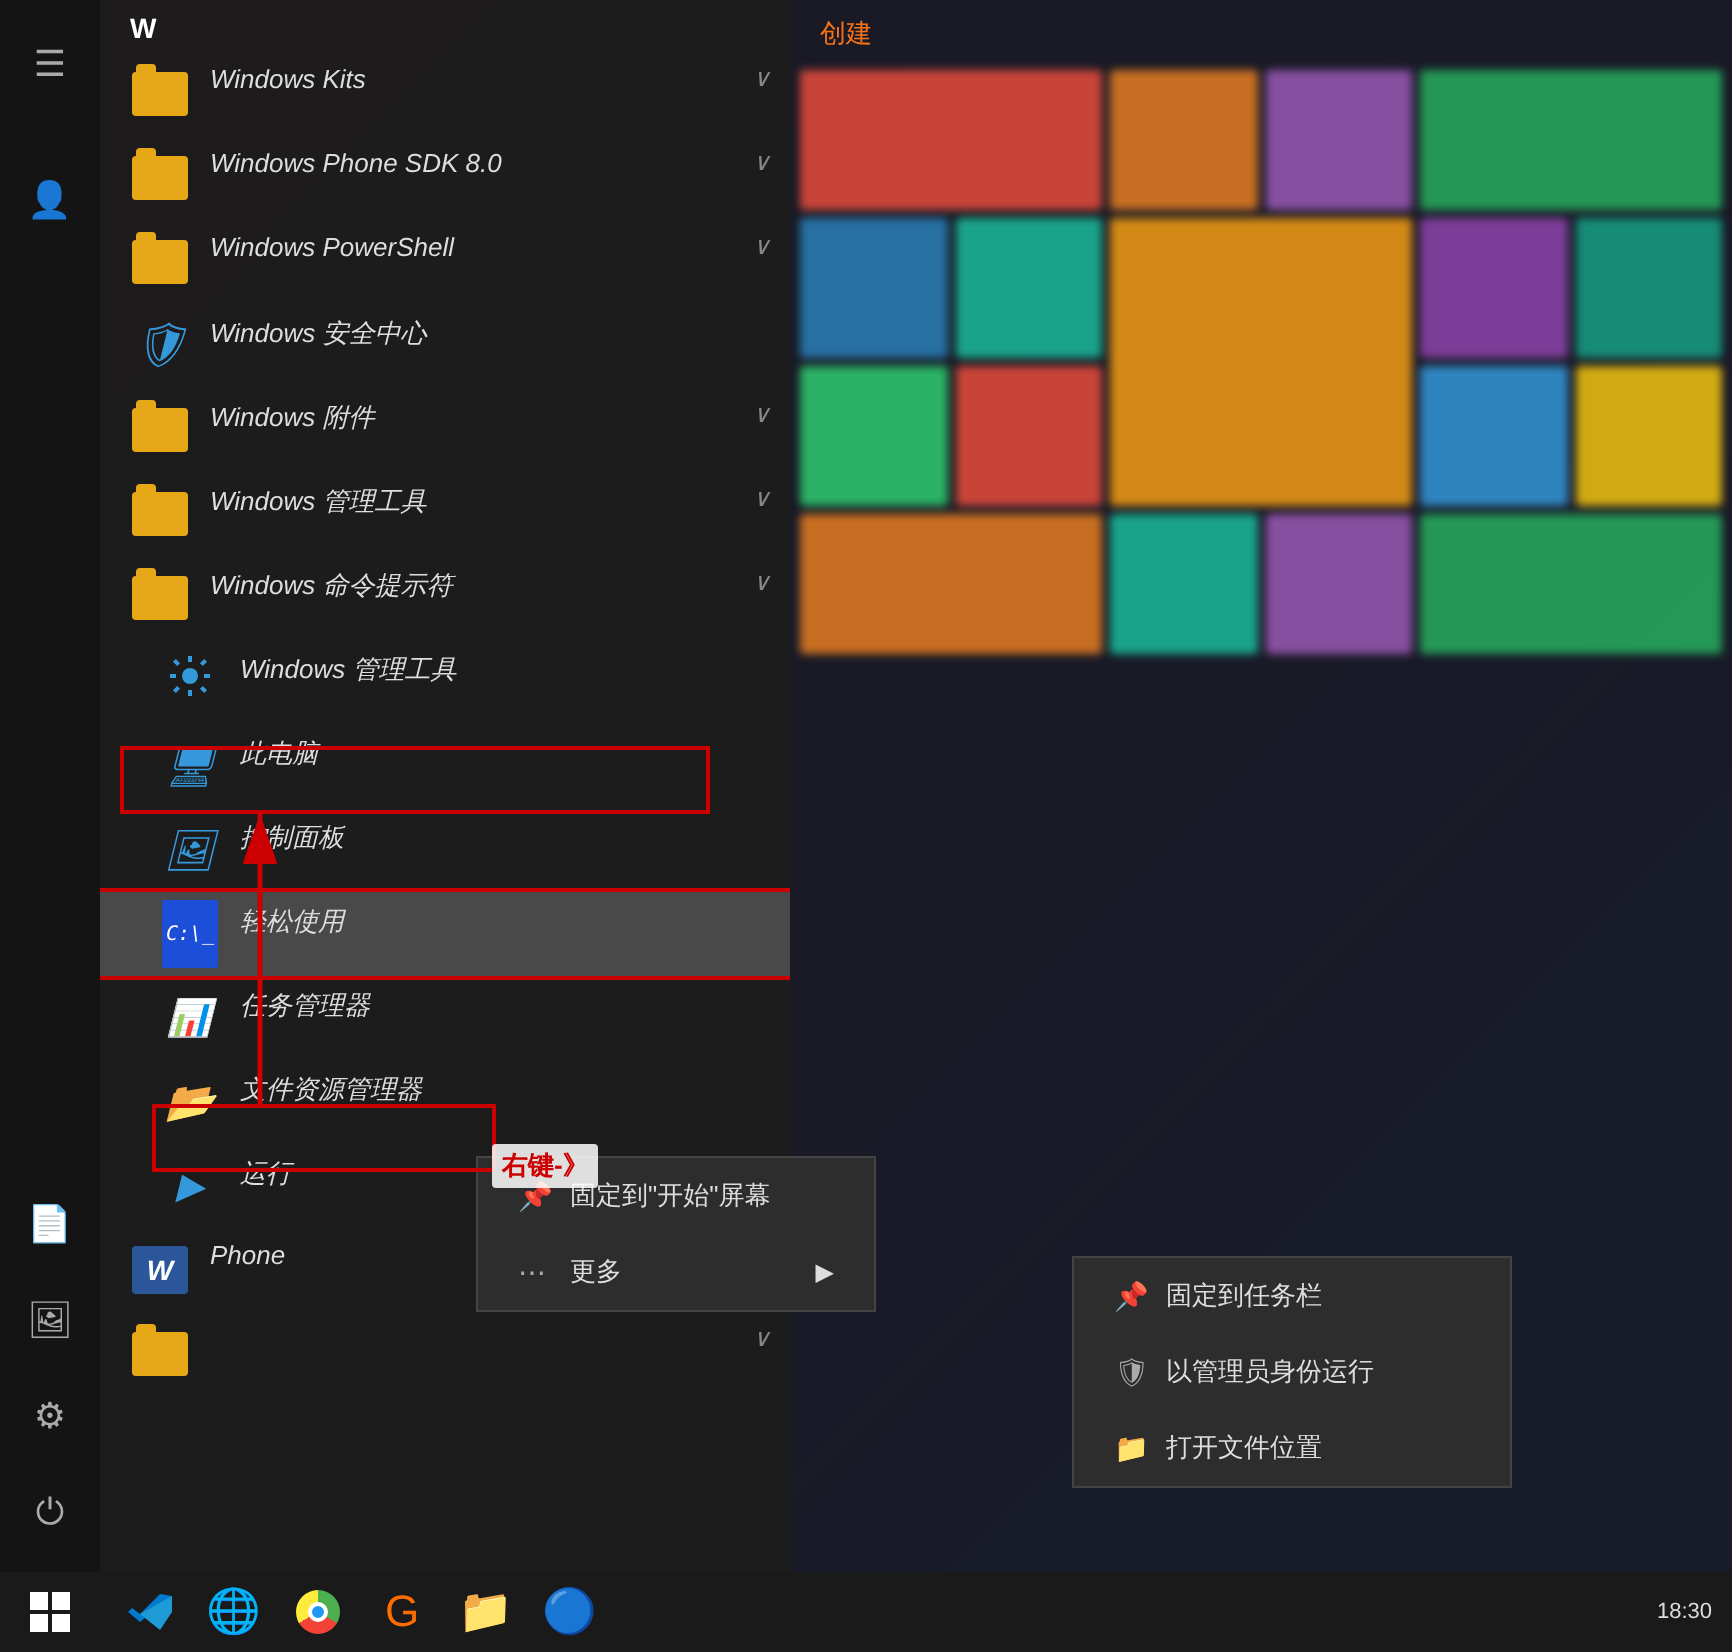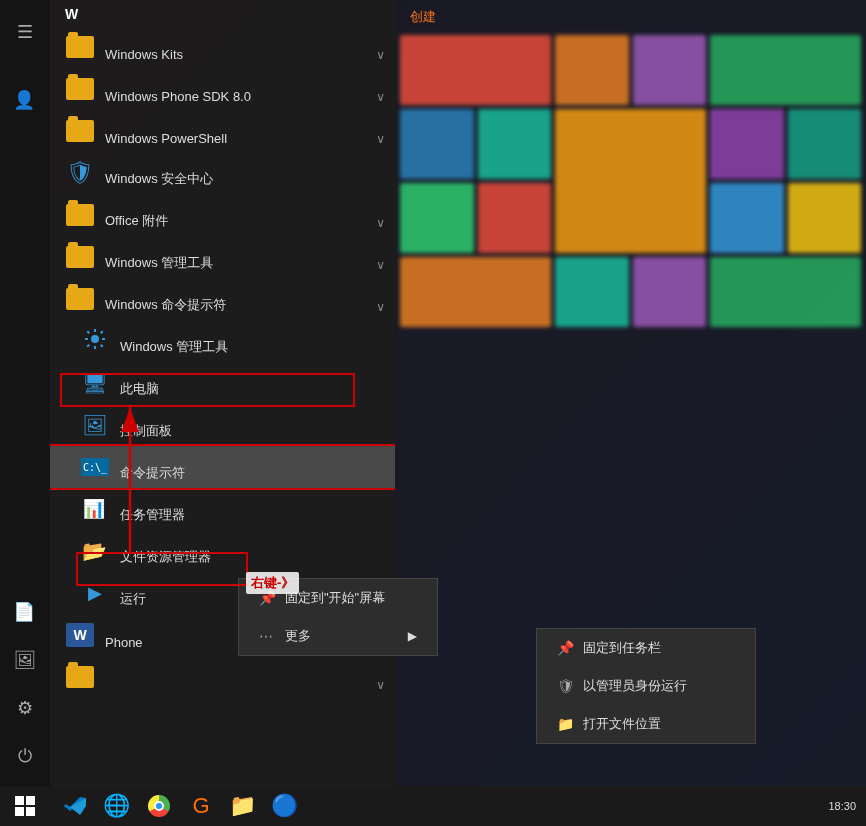--- a/index.html
+++ b/index.html
@@ -96,26 +96,27 @@
 
     .letter-header {
       padding: 6px 15px 4px;
       color: #fff;
       font-size: 14px;
       font-weight: bold;
     }
 
     .app-item {
       display: flex;
-      align-items: flex-end;
+      align-items: flex-start;
       padding: 6px 10px 6px 15px;
       cursor: pointer;
       color: #ddd;
       font-size: 13px;
       position: relative;
+      font-style: italic;
     }
 
     .app-item.highlighted {
       background: rgba(255,255,255,0.15);
       outline: 2px solid #cc0000;
     }
 
     .app-item.cmd-highlighted {
       background: rgba(255,255,255,0.2);
       outline: 2px solid #cc0000;
@@ -293,23 +294,23 @@
 
     .submenu-panel {
       position: absolute;
       background: #2d2d2d;
       border: 1px solid #444;
       z-index: 100;
       min-width: 200px;
     }
 
     .cmd-icon {
-      background: #0369a1;
+      background: #1d4ed8;
       width: 28px;
-      height: 18px;
+      height: 34px;
       border-radius: 1px;
       display: flex;
       align-items: center;
       justify-content: center;
       font-size: 10px;
       color: #fff;
       font-family: monospace;
     }
   </style>
 </head>
@@ -381,21 +382,21 @@
       <div class="app-item">
         <div class="app-icon">
           <div style="color:#3498db;font-size:22px;">🛡</div>
         </div>
         <span class="app-item-label">Windows 安全中心</span>
       </div>
       <div class="app-item">
         <div class="app-icon">
           <div class="folder-icon"></div>
         </div>
-        <span class="app-item-label">Office 附件</span>
+        <span class="app-item-label">Windows 附件</span>
         <span class="chevron">∨</span>
       </div>
       <div class="app-item">
         <div class="app-icon">
           <div class="folder-icon"></div>
         </div>
         <span class="app-item-label">Windows 管理工具</span>
         <span class="chevron">∨</span>
       </div>
       <div class="app-item">
@@ -423,21 +424,21 @@
       <div class="app-item sub-item">
         <div class="app-icon">
           <div style="font-size:20px;color:#3498db;">🖼</div>
         </div>
         <span class="app-item-label">控制面板</span>
       </div>
       <div class="app-item sub-item cmd-highlighted">
         <div class="app-icon">
           <div class="cmd-icon">C:\_</div>
         </div>
-        <span class="app-item-label">命令提示符</span>
+        <span class="app-item-label">轻松使用</span>
       </div>
       <div class="app-item sub-item">
         <div class="app-icon">
           <div style="font-size:18px;color:#3498db;">📊</div>
         </div>
         <span class="app-item-label">任务管理器</span>
       </div>
       <div class="app-item sub-item">
         <div class="app-icon">
           <div style="font-size:20px;color:#e6a817;">📂</div>

